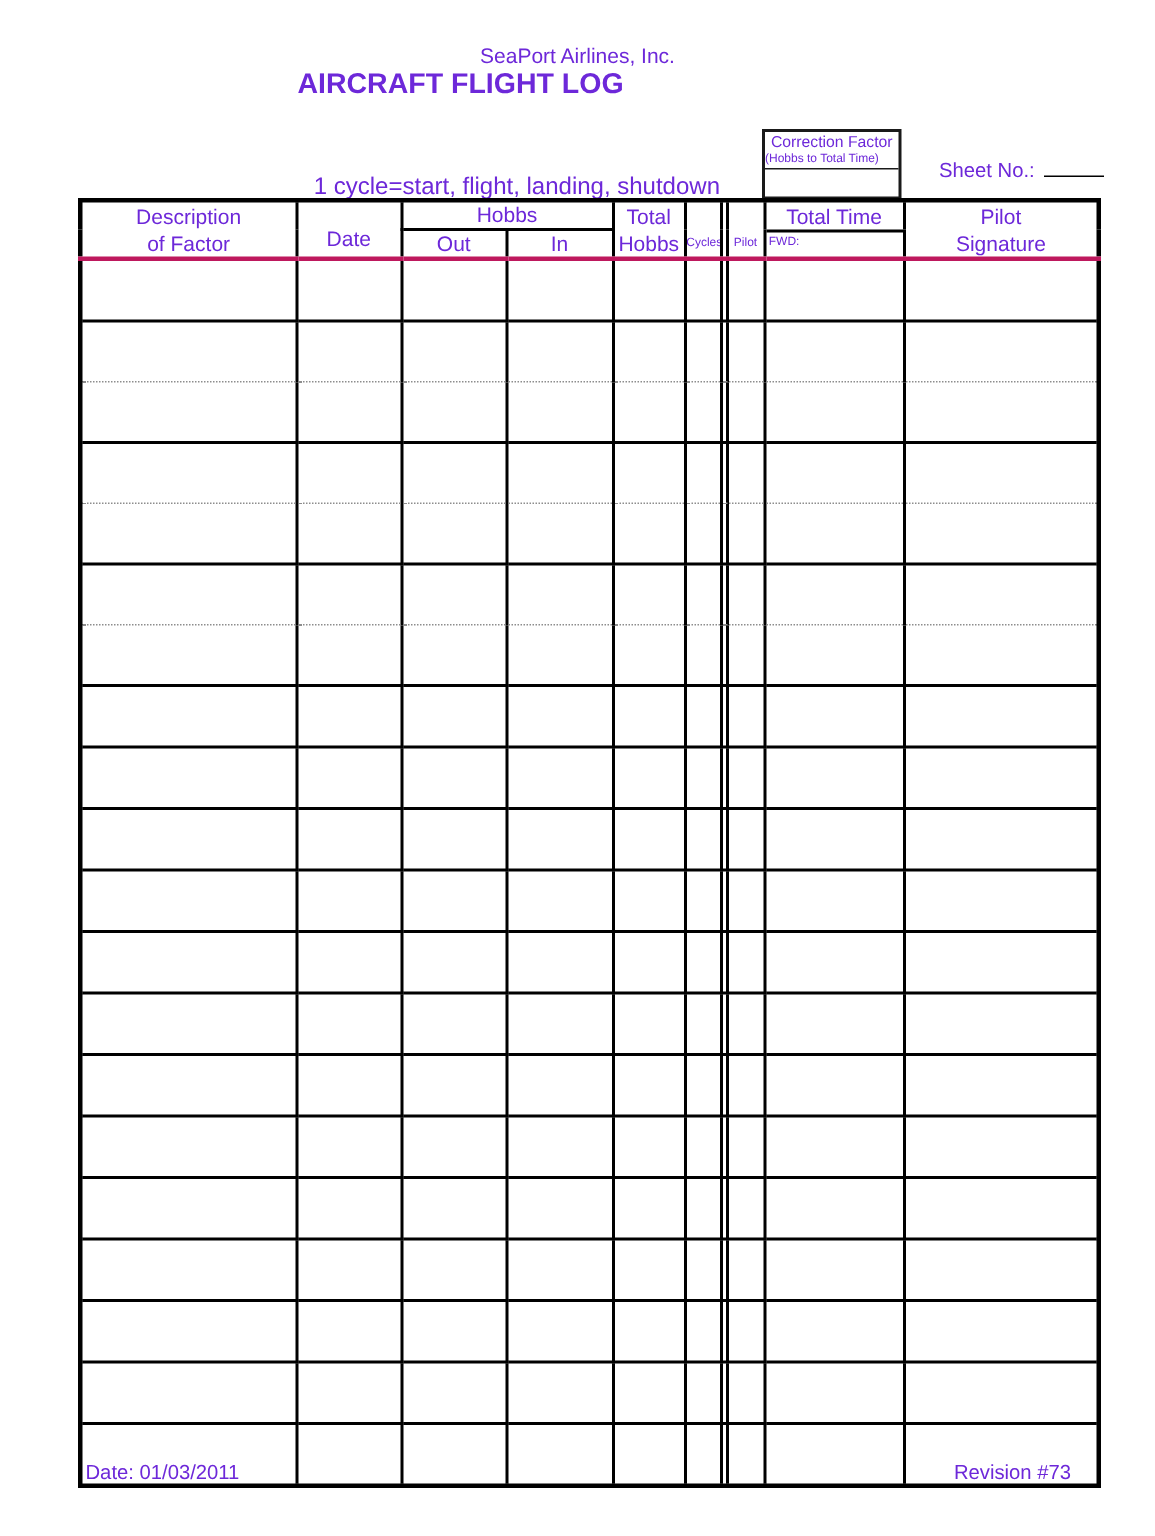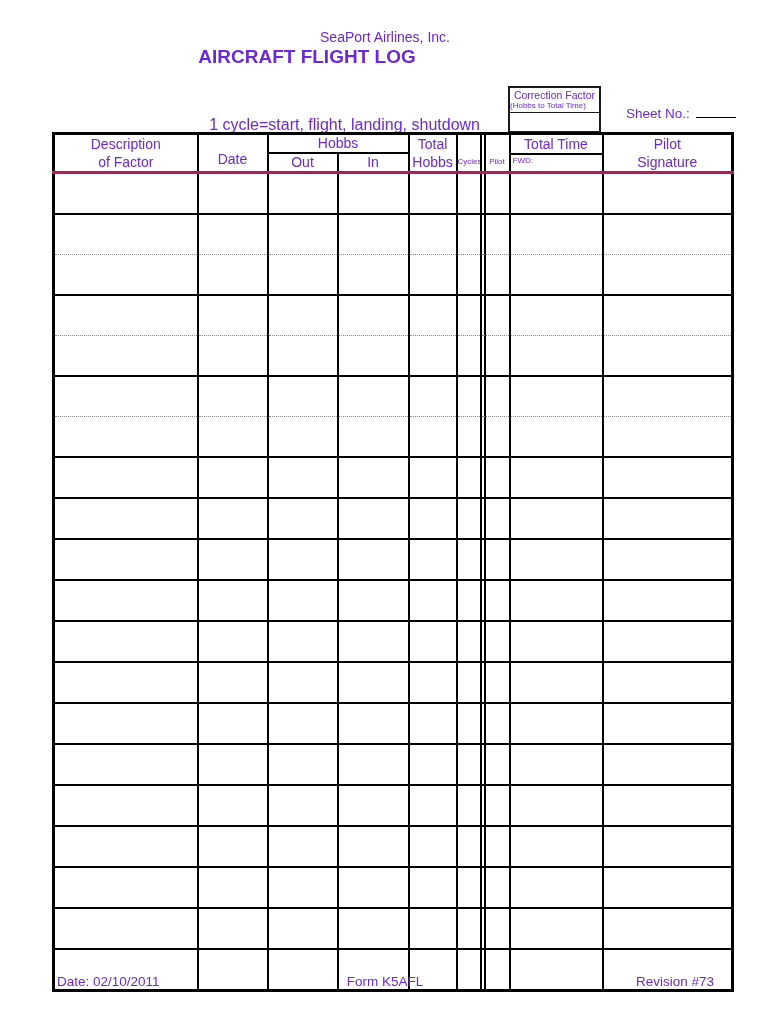--- a/index.html
+++ b/index.html
@@ -401,17 +401,16 @@
           <td class="c-total_hobbs"></td>
           <td class="c-cycles"></td>
           <td class="c-spacer"></td>
           <td class="c-ldgs"></td>
           <td class="c-total_time"></td>
           <td class="c-pilot_signature"></td>
         </tr>
       </tbody>
   </table>
 
-  <div class="footer-date">Date: 02/10/2011</div>
-  <div class="footer-form">Form K5AFL</div>
+  <div class="footer-date">Date: 01/03/2011</div>
   <div class="footer-rev">Revision #73</div>
 
 </div>
 
 </body></html>

